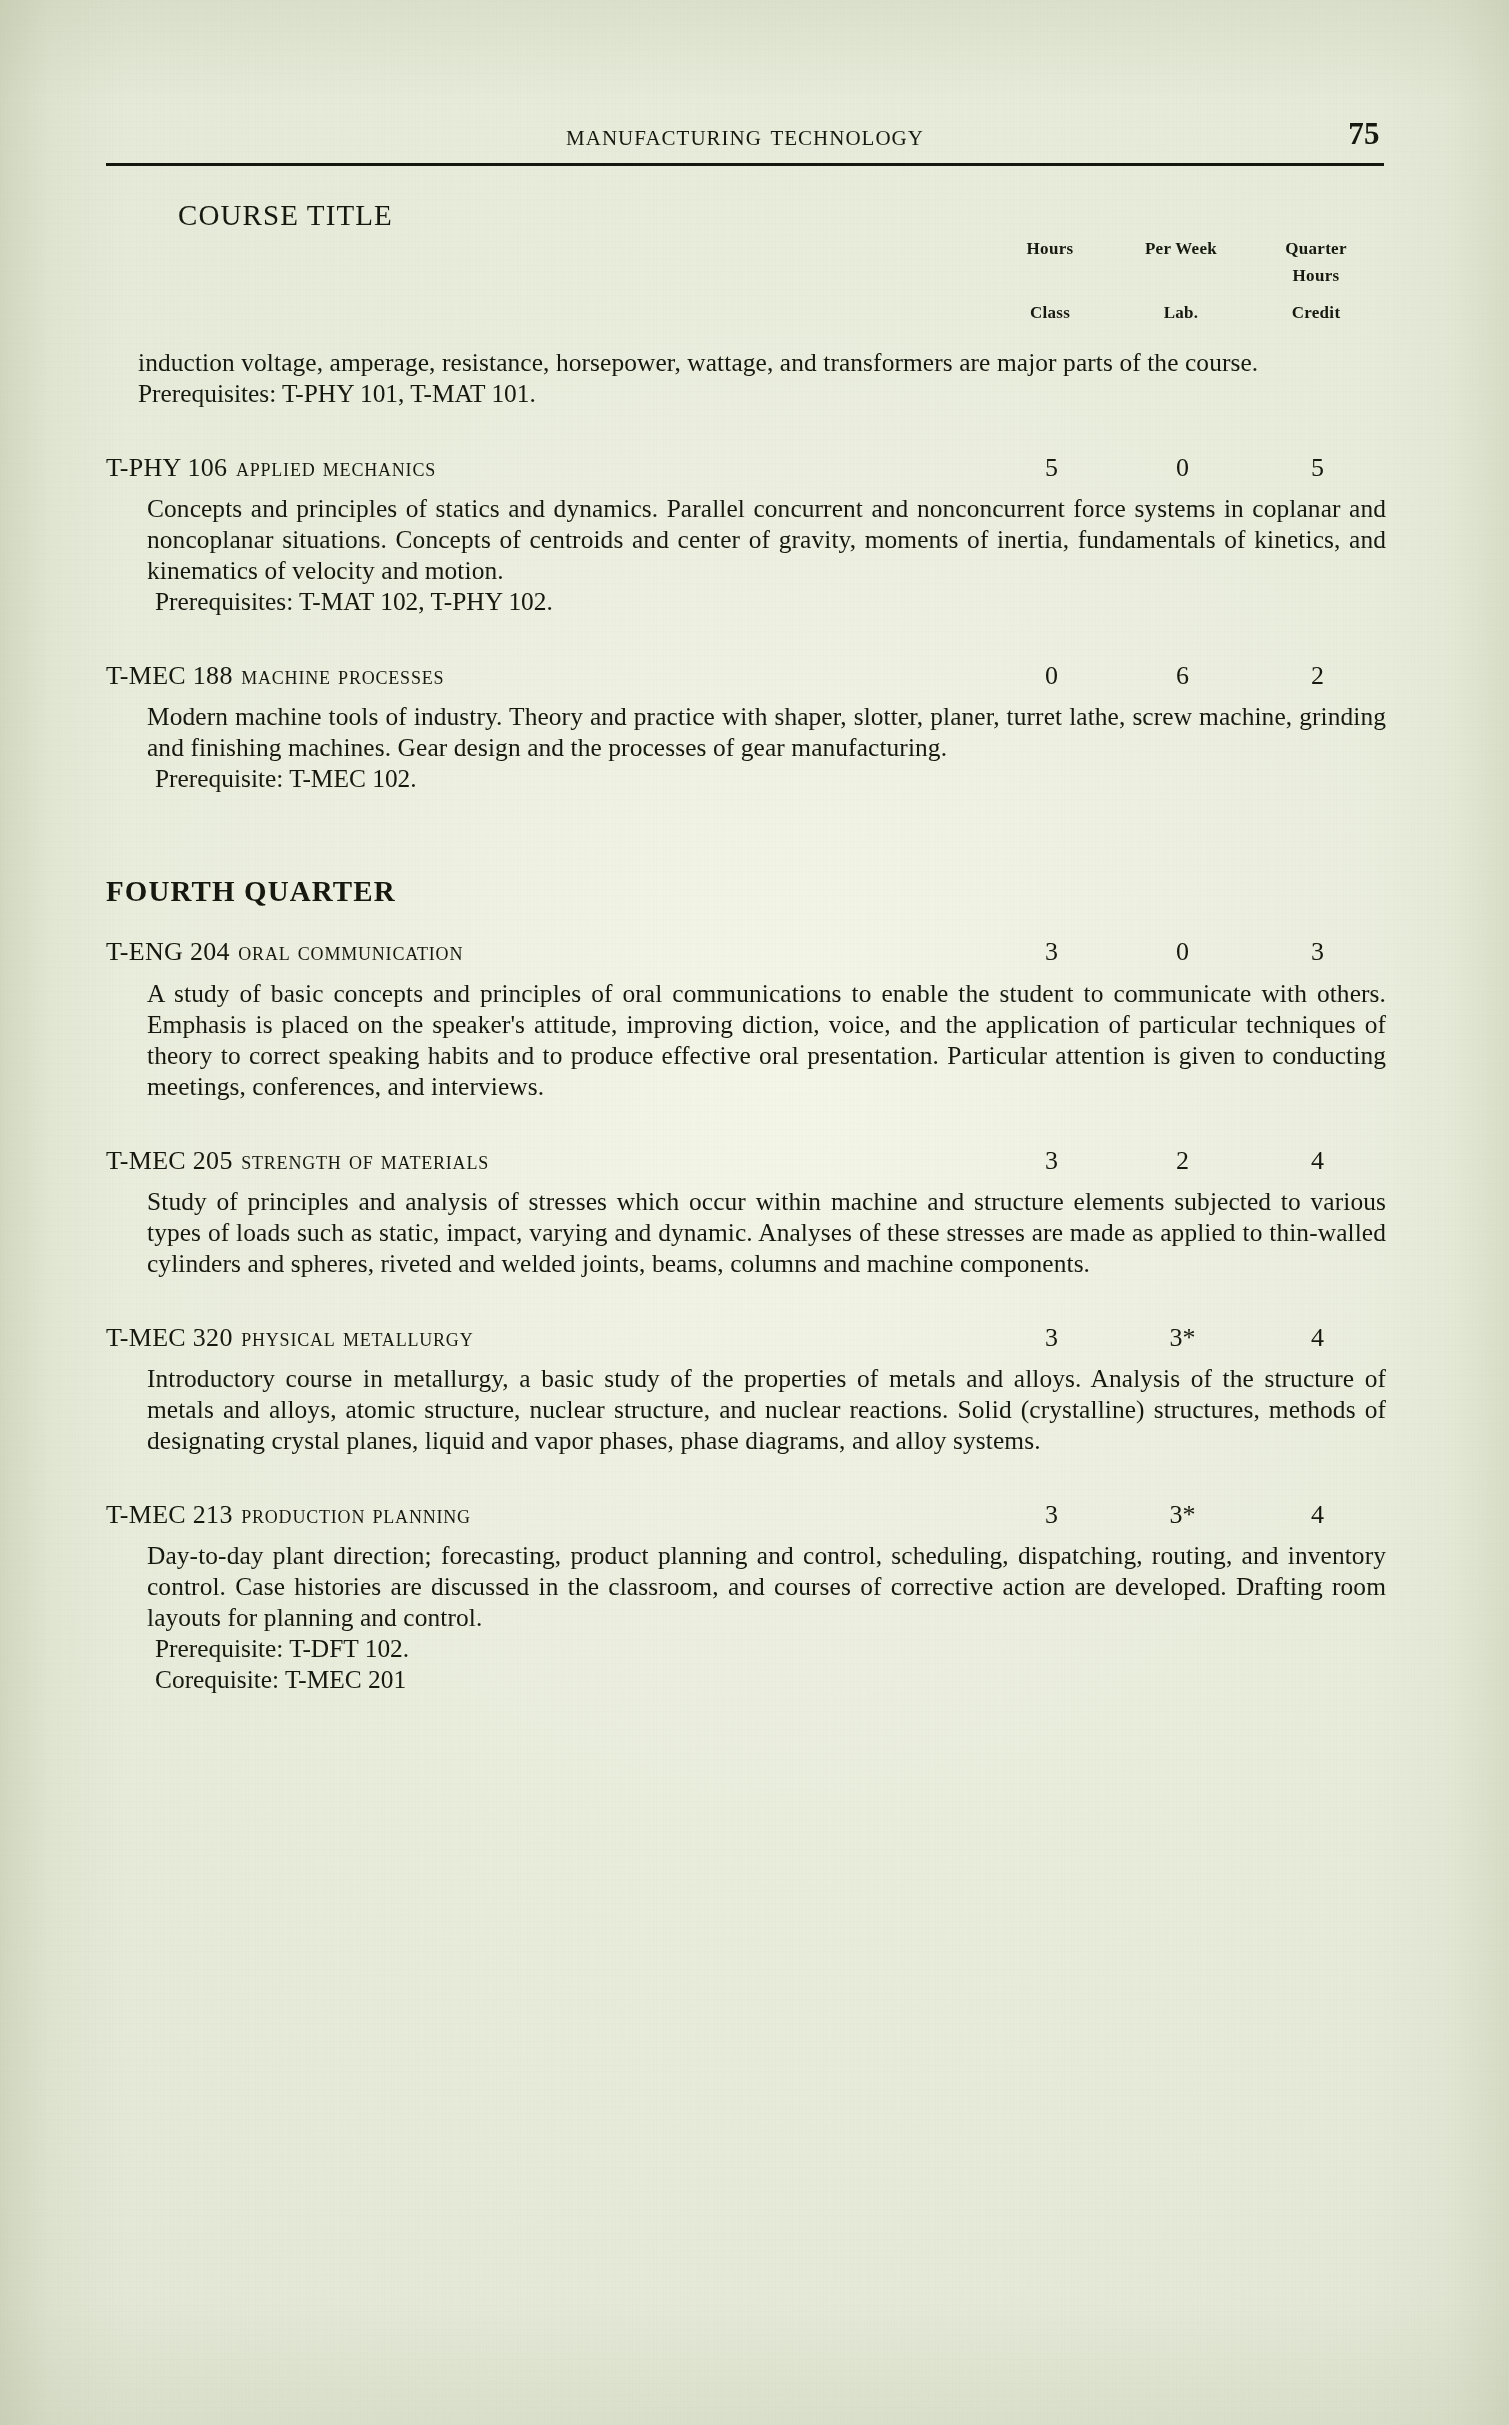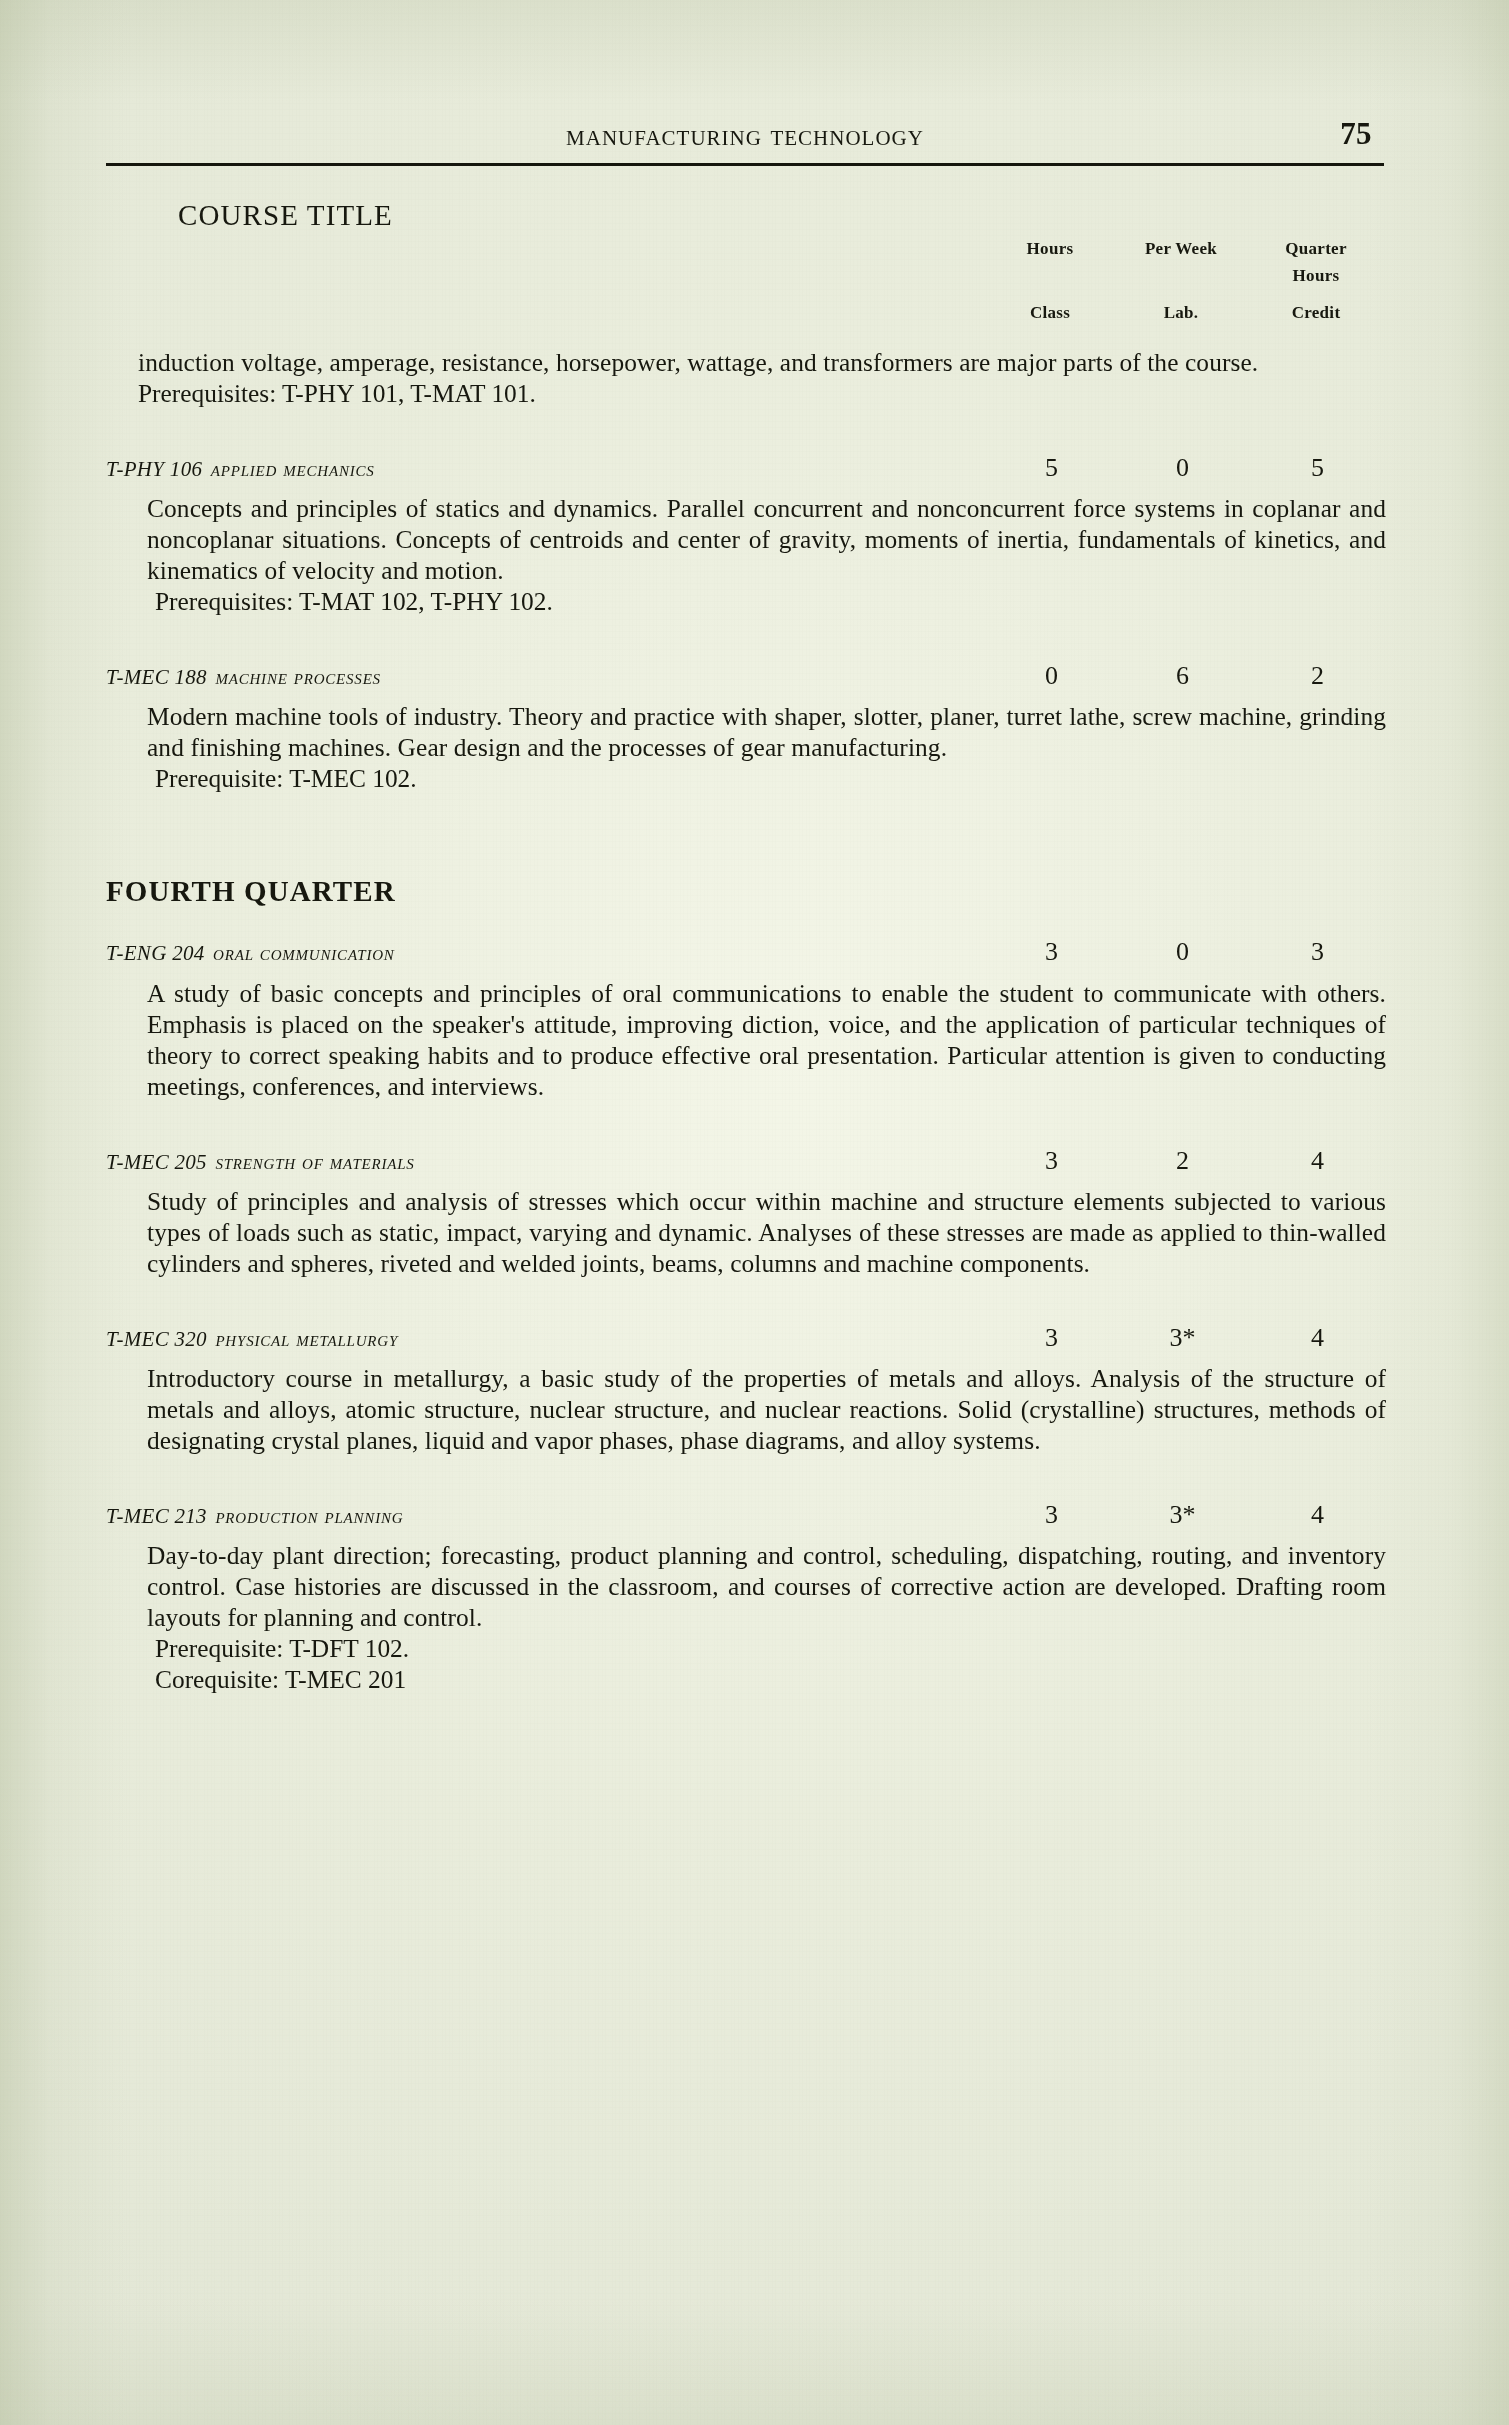--- a/index.html
+++ b/index.html
@@ -65,21 +65,21 @@
   .running-head-title {
     font-size: 30px;
     letter-spacing: 1px;
     font-variant: small-caps;
     text-transform: lowercase;
     white-space: nowrap;
   }
   .running-head-title::first-letter { font-size: 1em; }
   .page-number {
     position: absolute;
-    right: 12px;
+    right: 4px;
     bottom: 0;
     font-size: 31px;
     font-weight: 700;
     letter-spacing: 0.4px;
   }
   .head-rule {
     position: absolute;
     left: 106px;
     top: 163px;
     width: 1278px;
@@ -157,24 +157,23 @@
 
   
   .course-row {
     display: flex;
     align-items: baseline;
     margin-top: 44px;
     margin-bottom: 10.2px;
   }
   .course-heading {
     flex: 0 0 auto;
-    font-size: 21px;
+    font-size: 26px;
     letter-spacing: 0.3px;
     white-space: nowrap;
-    font-style: italic;
   }
   .course-heading .code { text-transform: none; }
   .course-heading .name {
     font-variant: small-caps;
     text-transform: lowercase;
     margin-left: 8.5px;
     letter-spacing: 0.8px;
   }
   .spacer { flex: 1 1 auto; }
   .hours {

